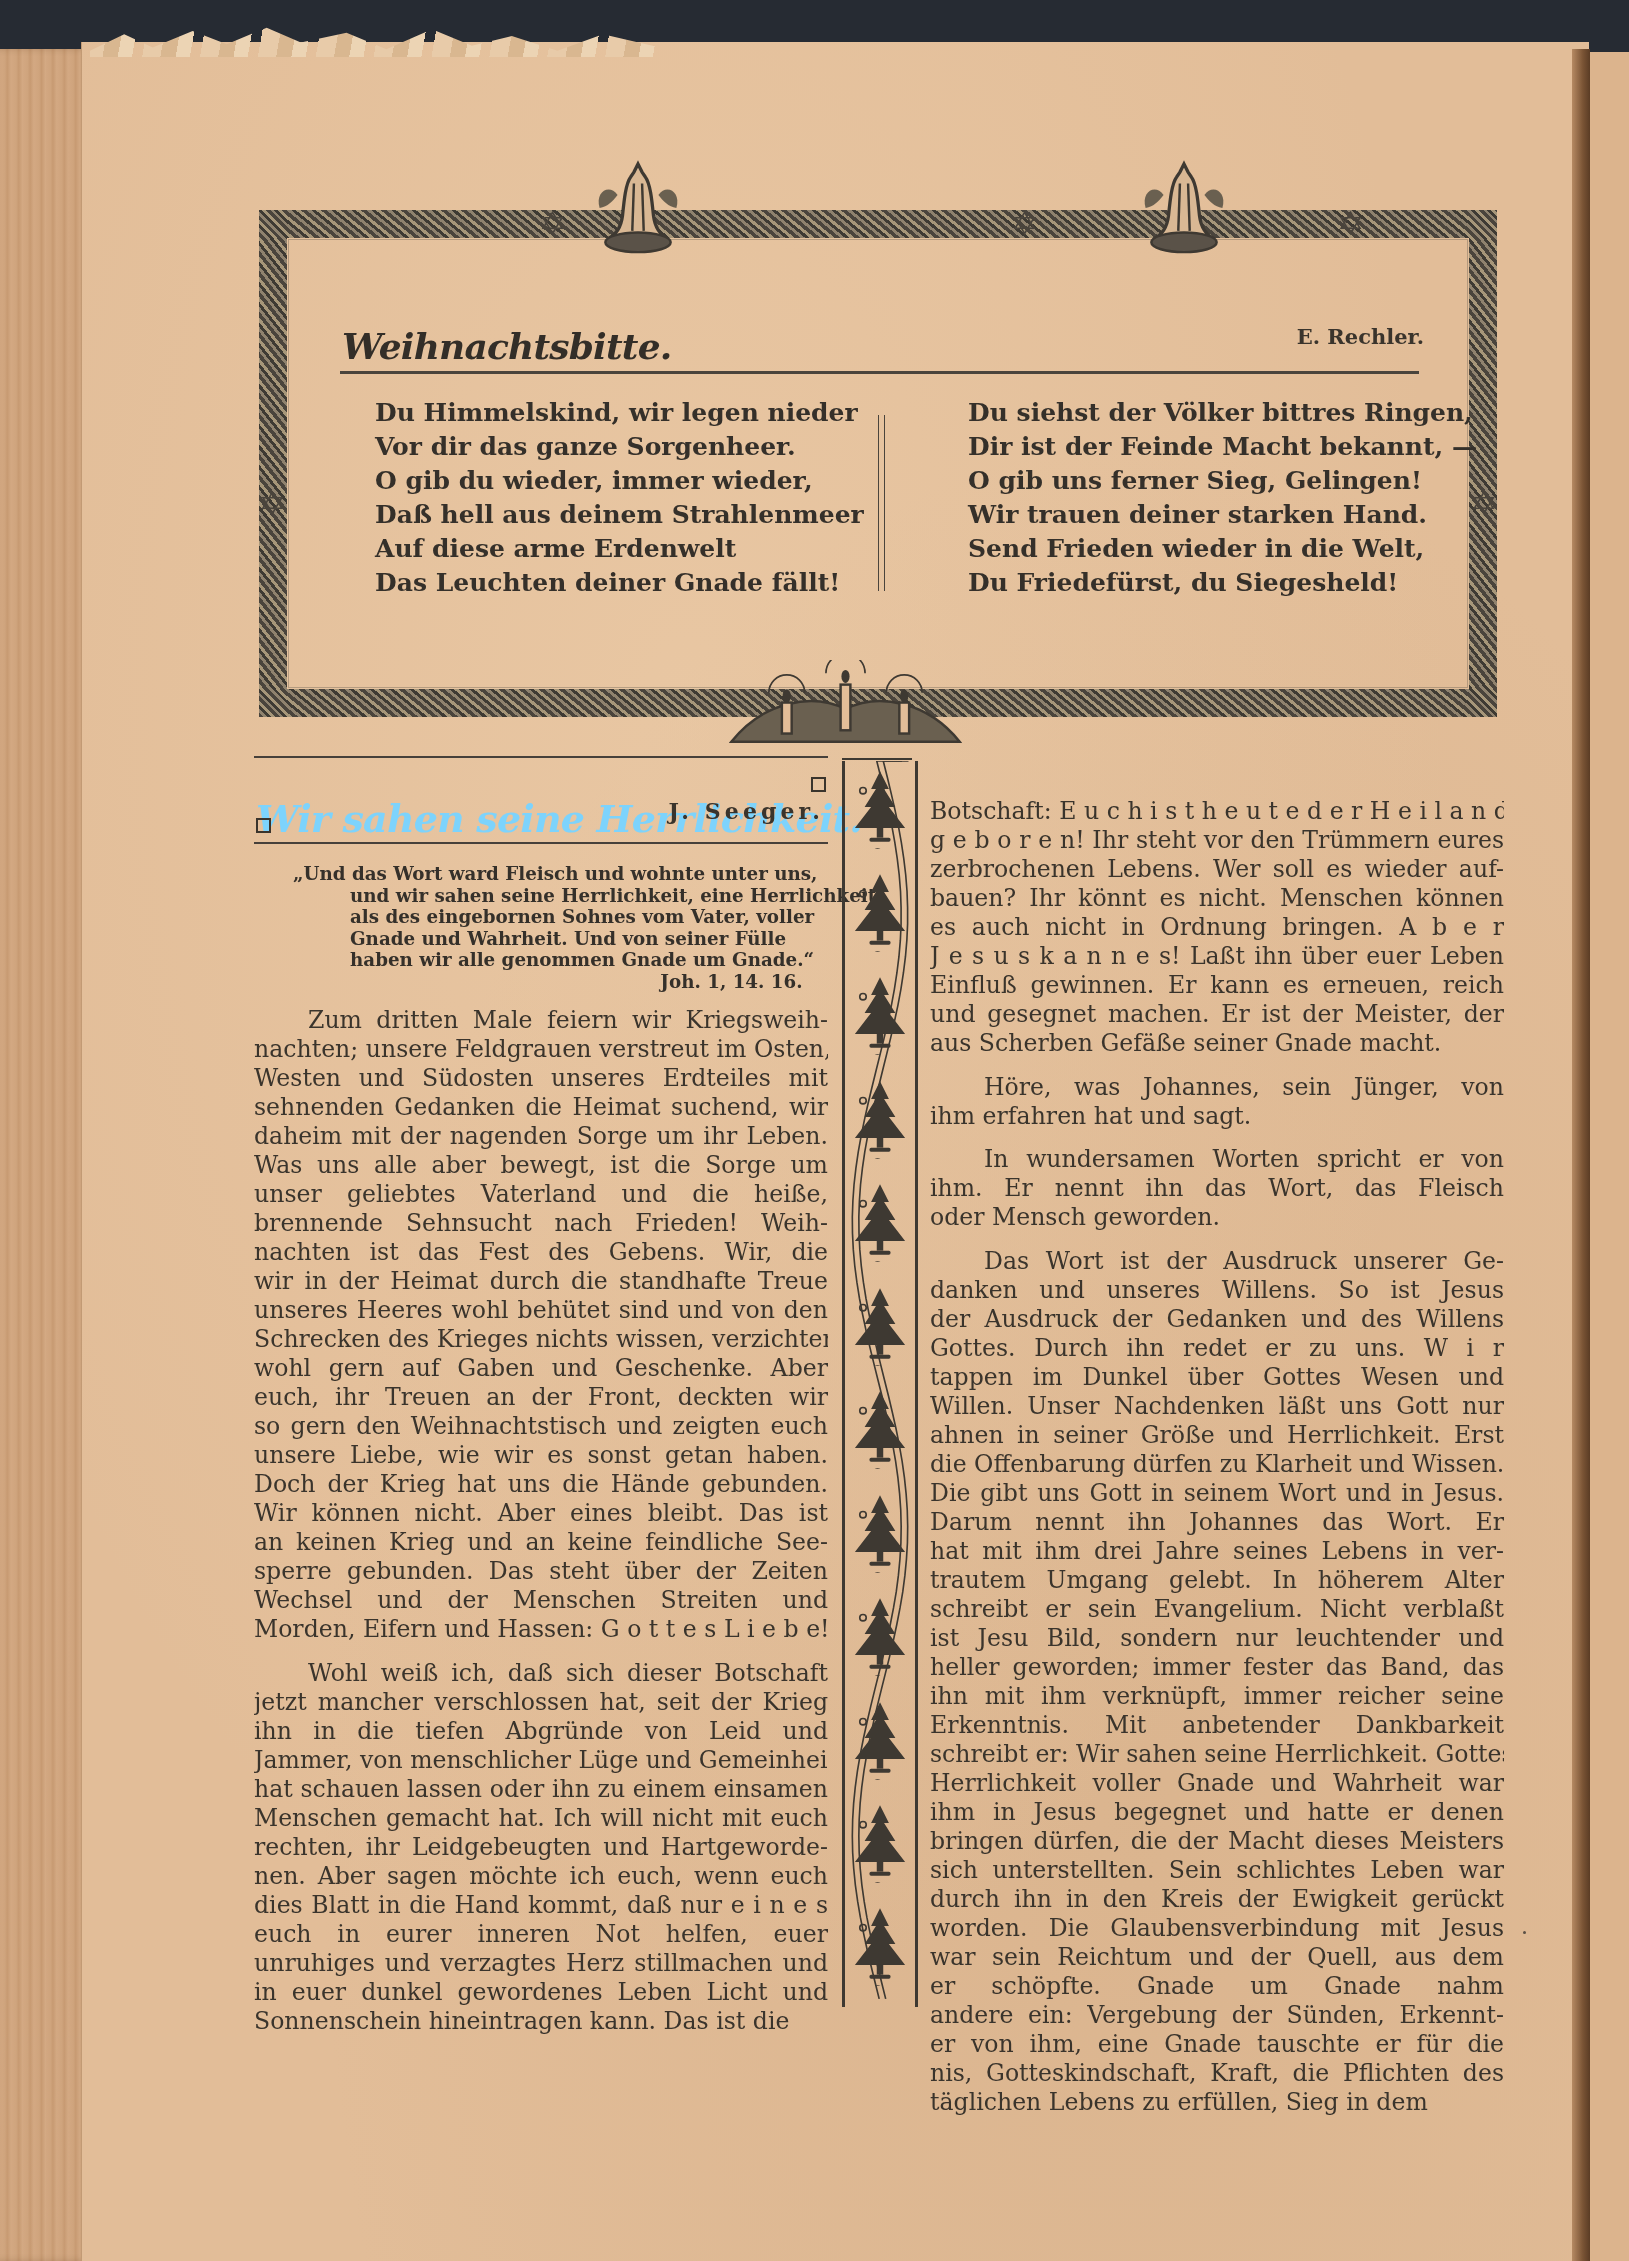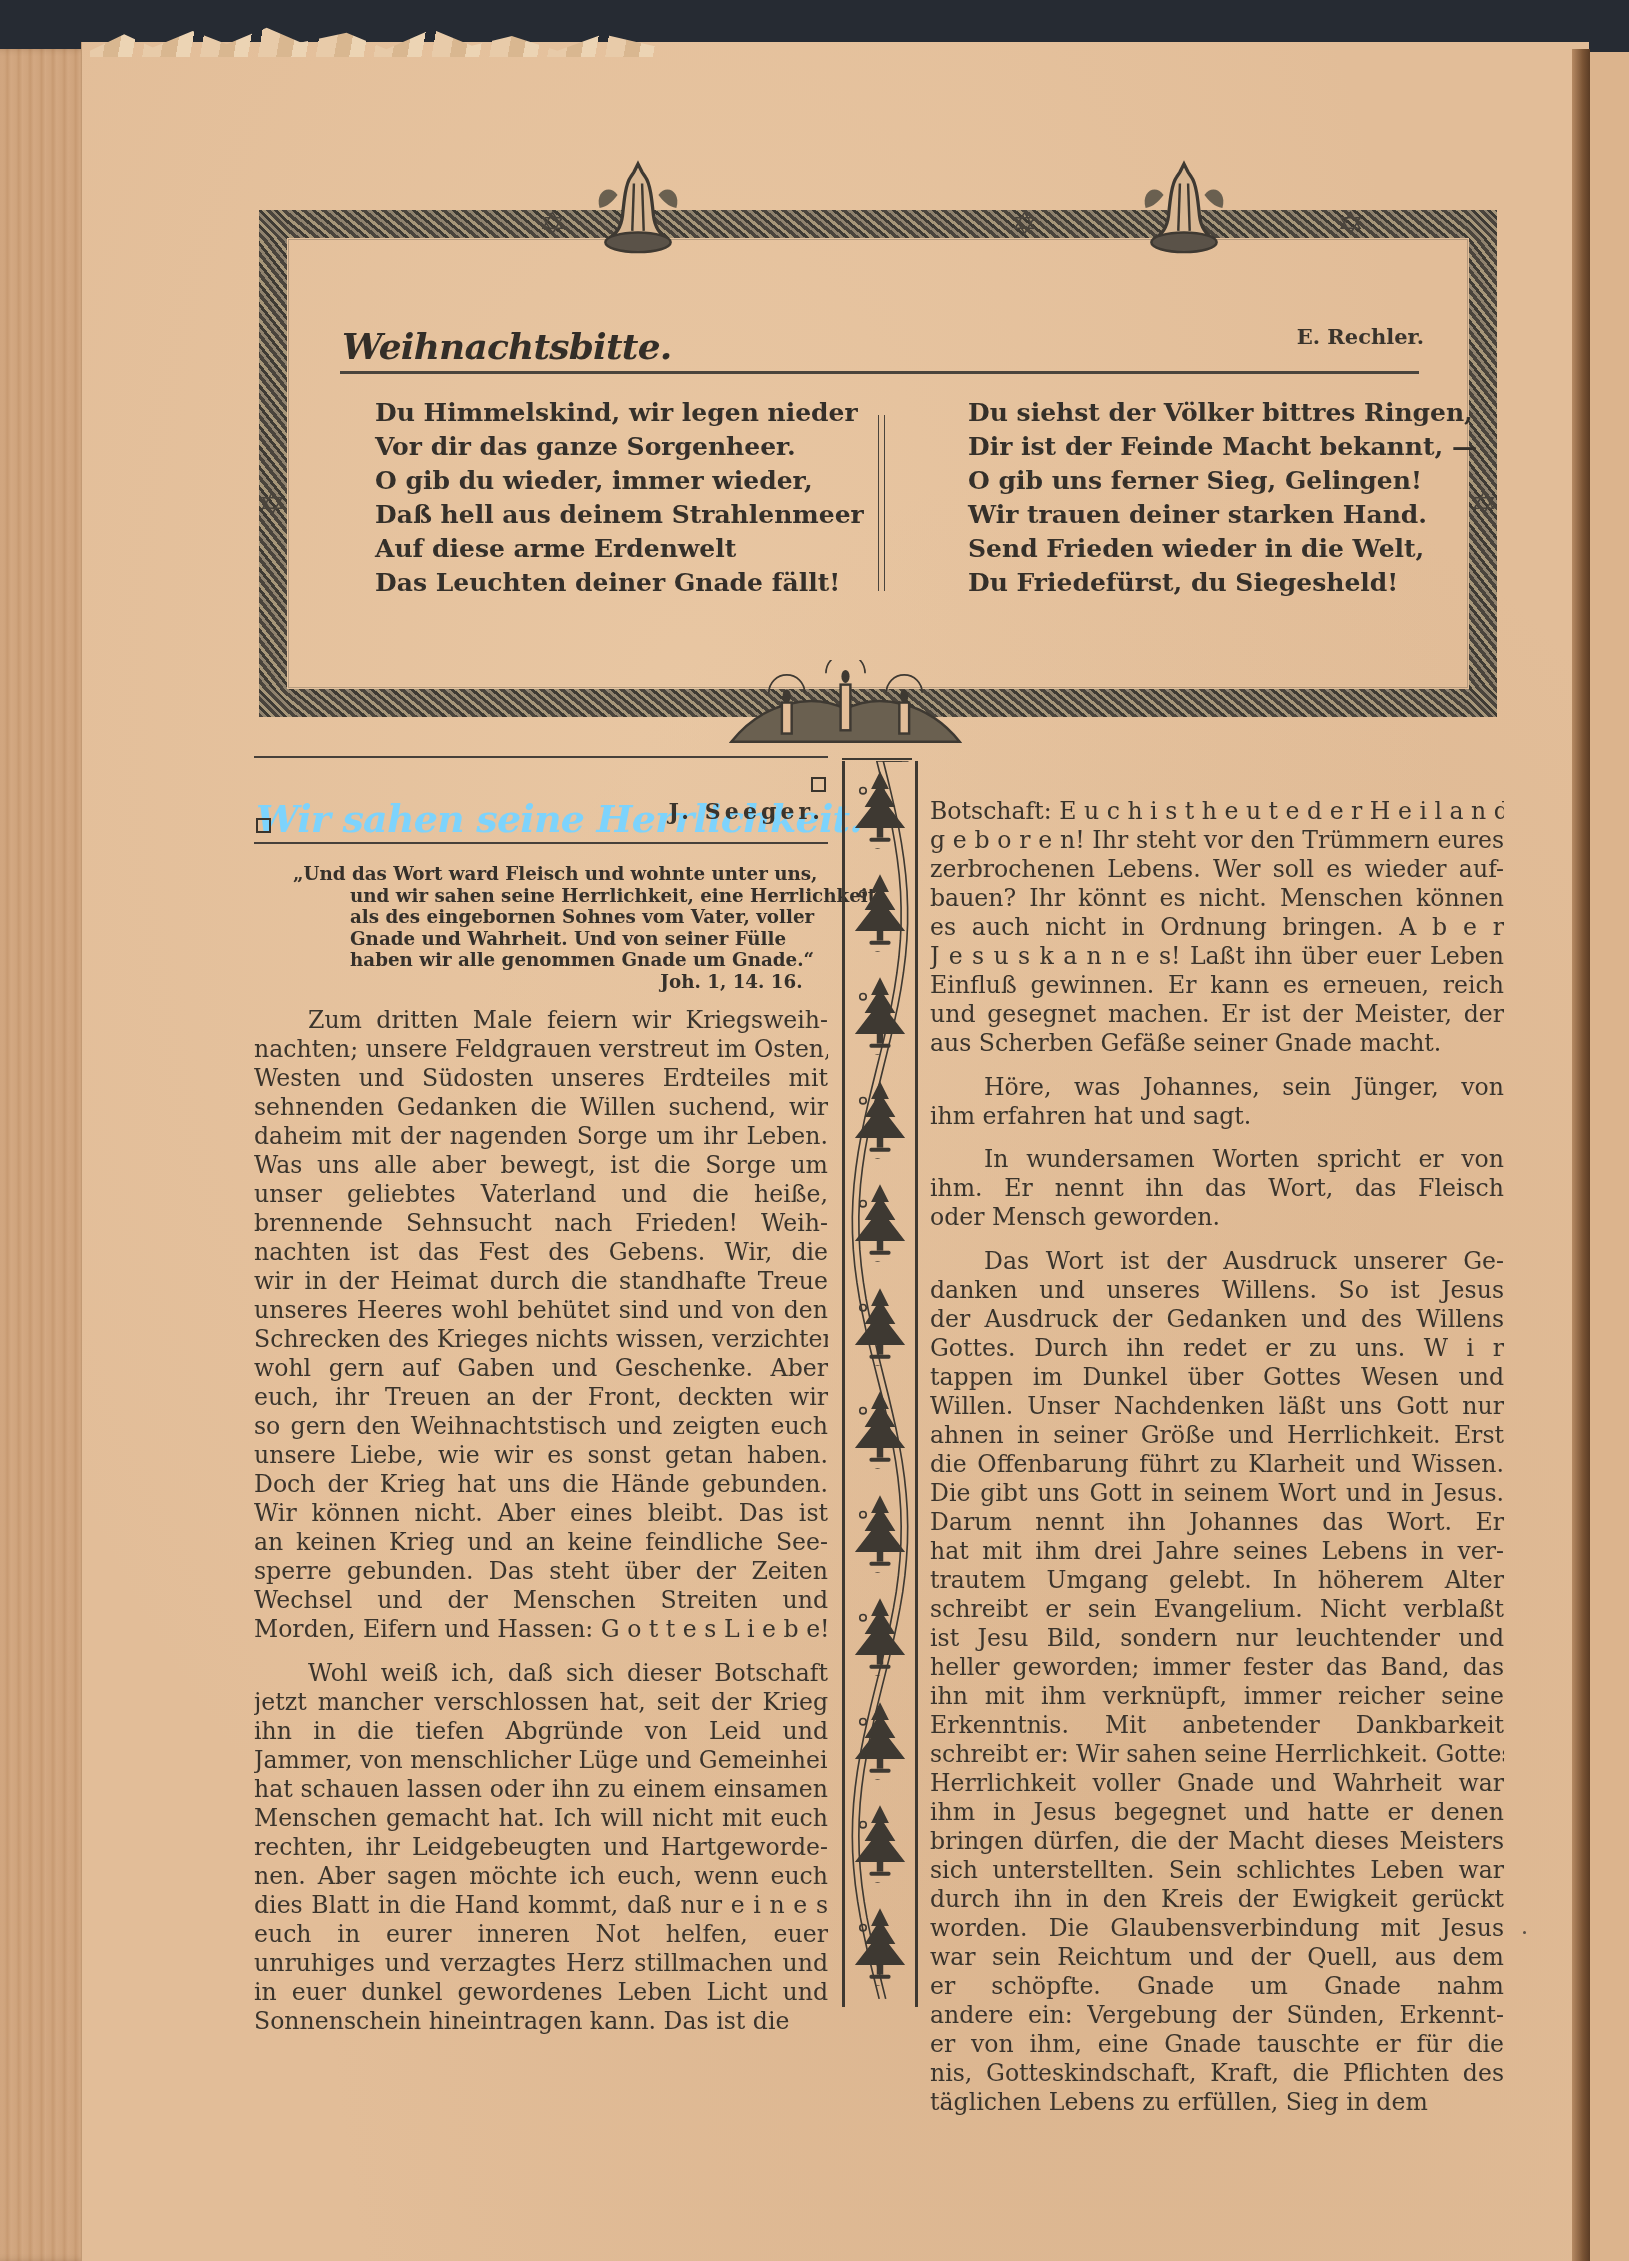--- a/index.html
+++ b/index.html
@@ -262,21 +262,21 @@
   <span class="epigraph-line indent">Gnade und Wahrheit.  Und von seiner Fülle</span>
   <span class="epigraph-line indent">haben wir alle genommen Gnade um Gnade.“</span>
   <span class="epigraph-ref">Joh. 1, 14. 16.</span>
 </blockquote>
 
 <div class="col col-left" id="col-left">
     <div>
       <span class="line indent">Zum dritten Male feiern wir Kriegsweih-</span>
       <span class="line">nachten; unsere Feldgrauen verstreut im Osten,</span>
       <span class="line">Westen und Südosten unseres Erdteiles mit</span>
-      <span class="line">sehnenden Gedanken die Willen suchend, wir</span>
+      <span class="line">sehnenden Gedanken die Heimat suchend, wir</span>
       <span class="line">daheim mit der nagenden Sorge um ihr Leben.</span>
       <span class="line">Was uns alle aber bewegt, ist die Sorge um</span>
       <span class="line">unser geliebtes Vaterland und die heiße,</span>
       <span class="line">brennende Sehnsucht nach Frieden! Weih-</span>
       <span class="line">nachten ist das Fest des Gebens. Wir, die</span>
       <span class="line">wir in der Heimat durch die standhafte Treue</span>
       <span class="line">unseres Heeres wohl behütet sind und von den</span>
       <span class="line">Schrecken des Krieges nichts wissen, verzichten</span>
       <span class="line">wohl gern auf Gaben und Geschenke. Aber</span>
       <span class="line">euch, ihr Treuen an der Front, deckten wir</span>
@@ -331,21 +331,21 @@
     </div>
     <div class="para-gap"></div>
     <div>
       <span class="line indent">Das Wort ist der Ausdruck unserer Ge-</span>
       <span class="line">danken und unseres Willens. So ist Jesus</span>
       <span class="line">der Ausdruck der Gedanken und des Willens</span>
       <span class="line">Gottes. Durch ihn redet er zu uns. W i r</span>
       <span class="line">tappen im Dunkel über Gottes Wesen und</span>
       <span class="line">Willen. Unser Nachdenken läßt uns Gott nur</span>
       <span class="line">ahnen in seiner Größe und Herrlichkeit. Erst</span>
-      <span class="line">die Offenbarung führt zu Klarheit und Wissen.</span>
+      <span class="line">die Offenbarung dürfen zu Klarheit und Wissen.</span>
       <span class="line">Die gibt uns Gott in seinem Wort und in Jesus.</span>
       <span class="line">Darum nennt ihn Johannes das Wort. Er</span>
       <span class="line">hat mit ihm drei Jahre seines Lebens in ver-</span>
       <span class="line">trautem Umgang gelebt. In höherem Alter</span>
       <span class="line">schreibt er sein Evangelium. Nicht verblaßt</span>
       <span class="line">ist Jesu Bild, sondern nur leuchtender und</span>
       <span class="line">heller geworden; immer fester das Band, das</span>
       <span class="line">ihn mit ihm verknüpft, immer reicher seine</span>
       <span class="line">Erkenntnis. Mit anbetender Dankbarkeit</span>
       <span class="line">schreibt er: Wir sahen seine Herrlichkeit. Gottes</span>

